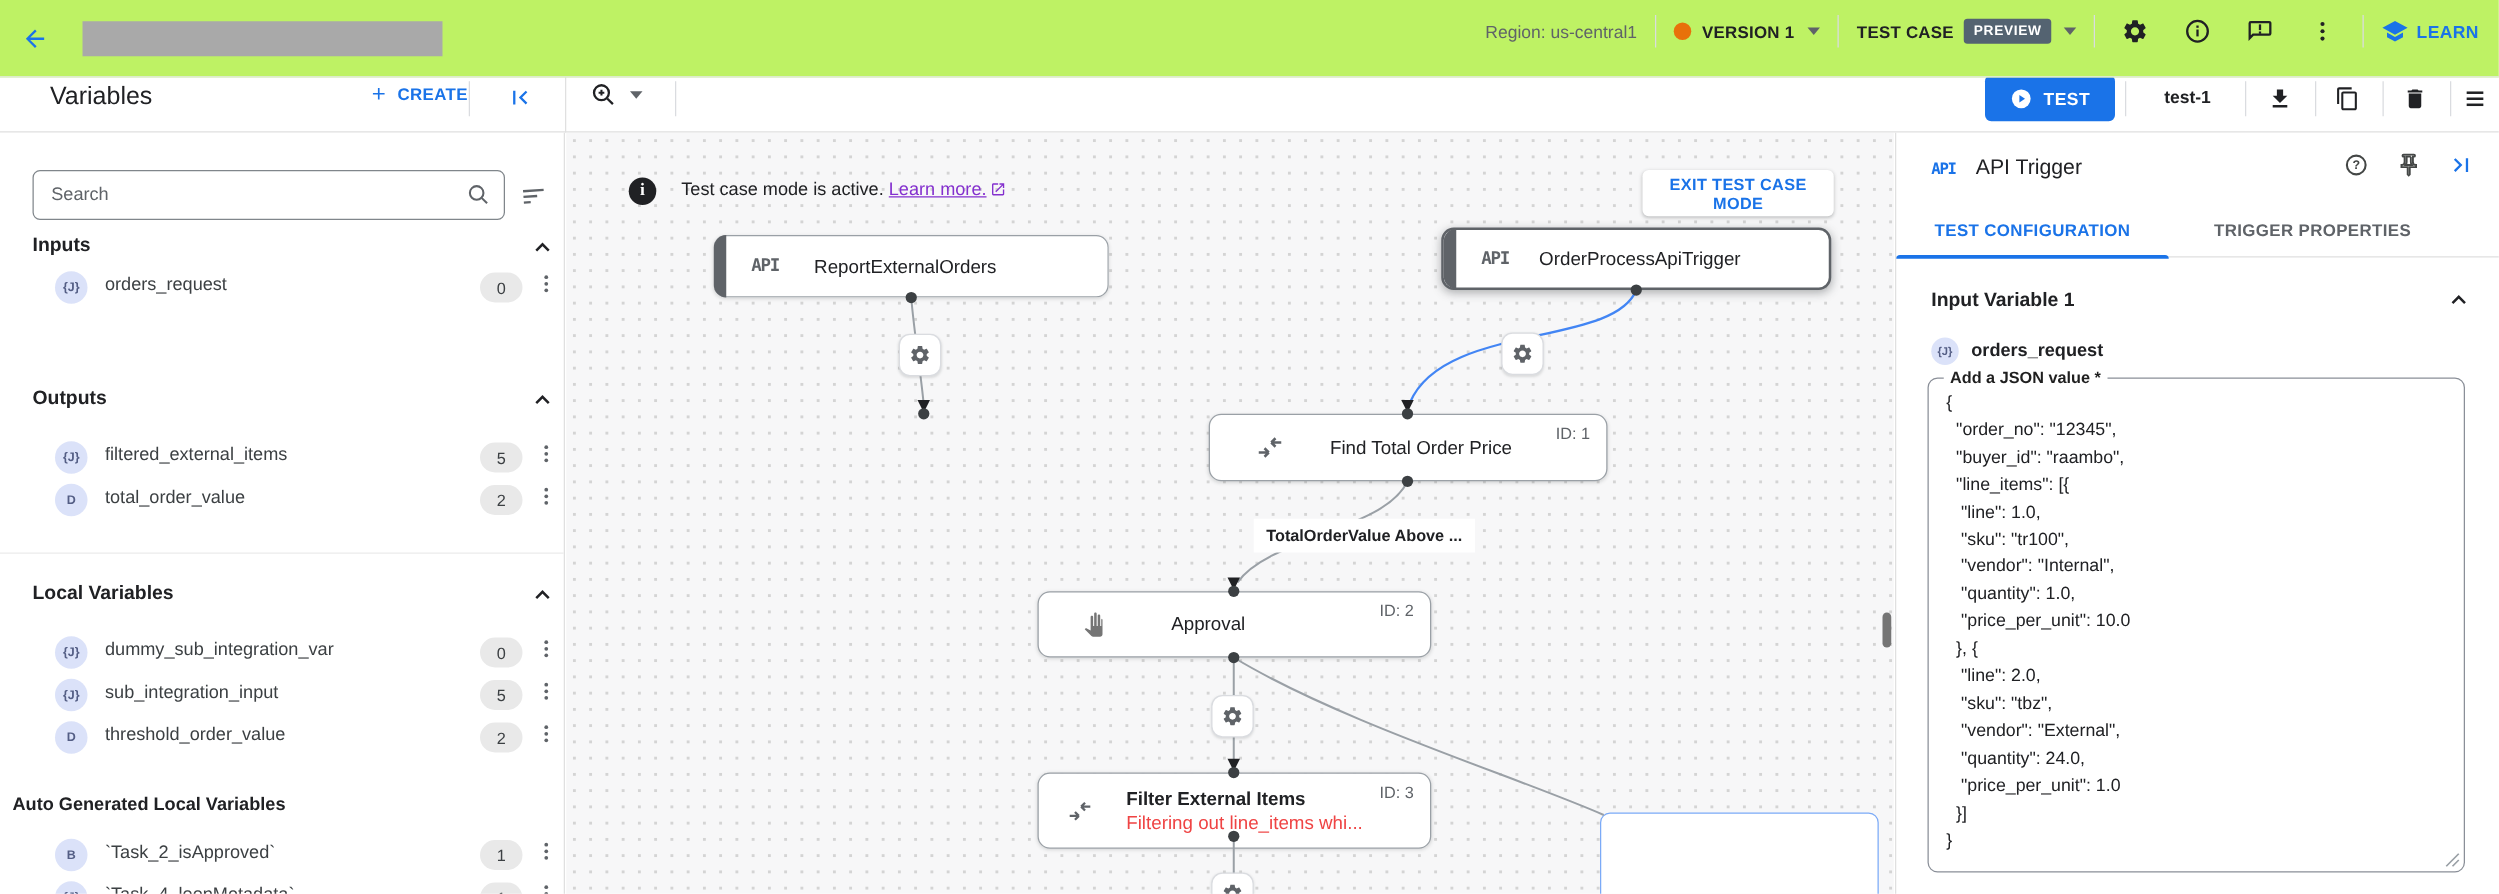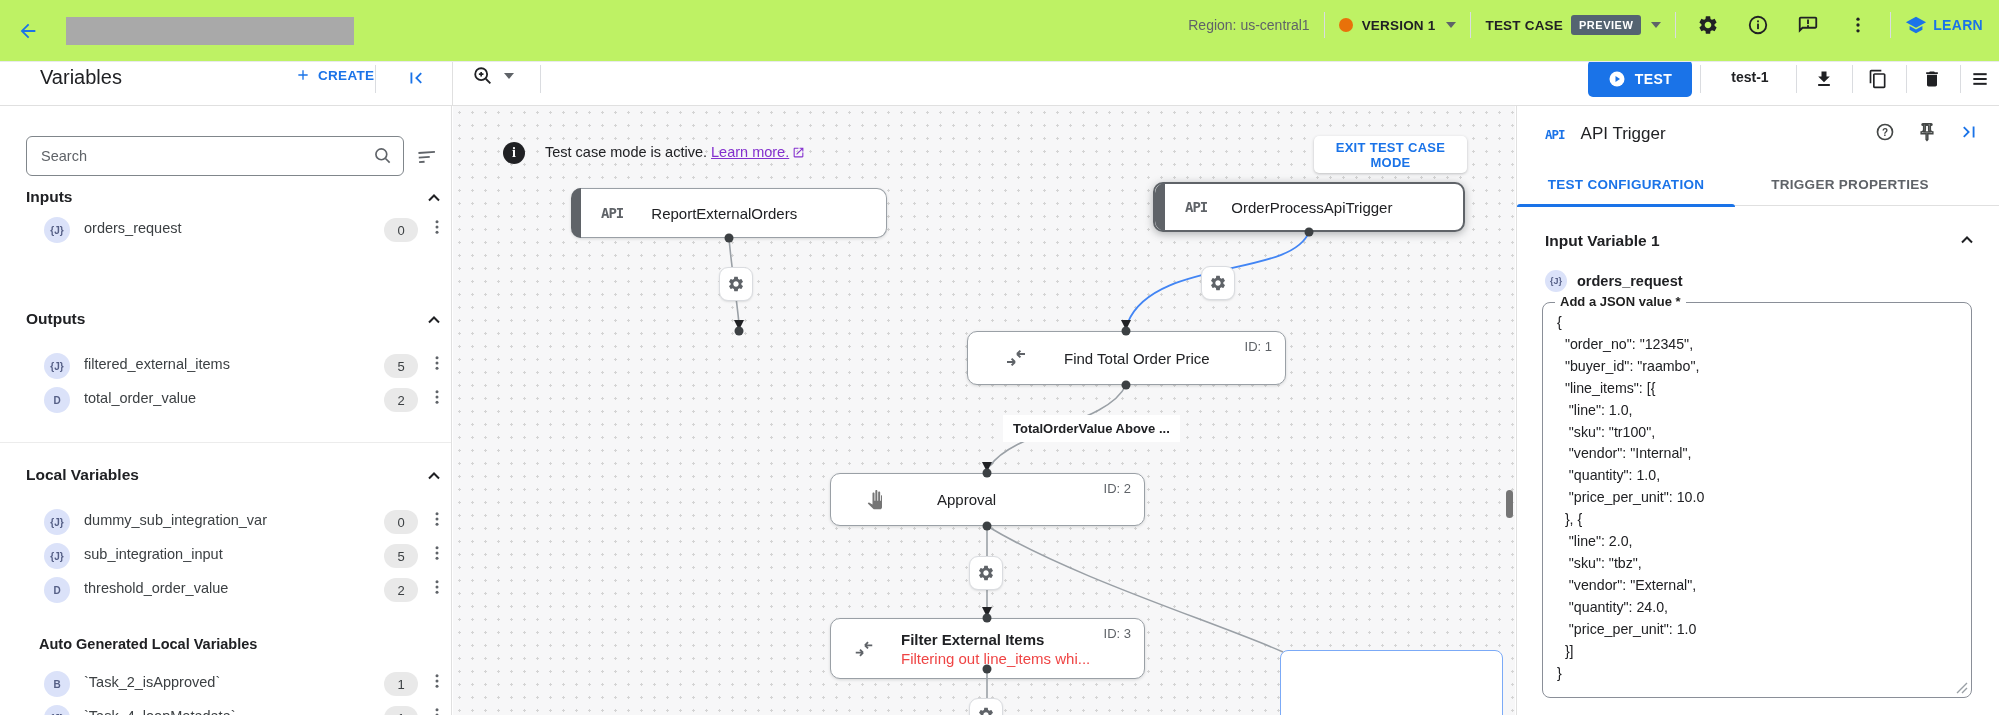--- a/index.html
+++ b/index.html
@@ -51,21 +51,21 @@
   .sec-head { position:absolute; left:26px; font-size:15.5px; font-weight:700; color:#202124; }
   .sec-chevron { position:absolute; left:424px; cursor:pointer; }
   .var-row { position:absolute; left:0; width:452px; height:40px; }
   .type-badge { position:absolute; left:44px; top:7px; width:26px; height:26px; border-radius:50%;
     background:#dbe2f9; color:#545e85; font-size:10px; font-weight:700; display:flex; align-items:center; justify-content:center; }
   .var-name { position:absolute; left:84px; top:10px; font-size:14.5px; color:#3c4043; }
   .count-pill { position:absolute; left:384px; top:8px; min-width:34px; height:24px; background:#e9e9e9; border-radius:12px;
     color:#3c4043; font-size:13px; display:flex; align-items:center; justify-content:center; padding:0 8px; }
   .row-menu { position:absolute; left:428px; top:8px; cursor:pointer; color:#5f6368; }
   .side-div { position:absolute; left:0; width:452px; height:1px; background:#ececec; }
-  .subsec-head { position:absolute; left:39px; font-size:14.5px; font-weight:700; color:#202124; }
+  .subsec-head { position:absolute; left:10px; font-size:14.5px; font-weight:700; color:#202124; }
 
   
   .canvas { position:absolute; left:453px; top:106px; width:1062px; height:609px; overflow:hidden;
     background:#f7f7f8;
     background-image:radial-gradient(circle, #d4d4d4 1.2px, transparent 1.3px);
     background-size:13px 13px; }
   .banner-icon { position:absolute; left:50px; top:36px; width:22px; height:22px; border-radius:50%; background:#202124;
     color:#fff; font-size:14px; font-weight:700; display:flex; align-items:center; justify-content:center; font-family:"Liberation Serif",serif; }
   .banner-text { position:absolute; left:92px; top:38px; font-size:14.5px; color:#202124; }
   .banner-link { color:#8430ce; text-decoration:underline; cursor:pointer; }

